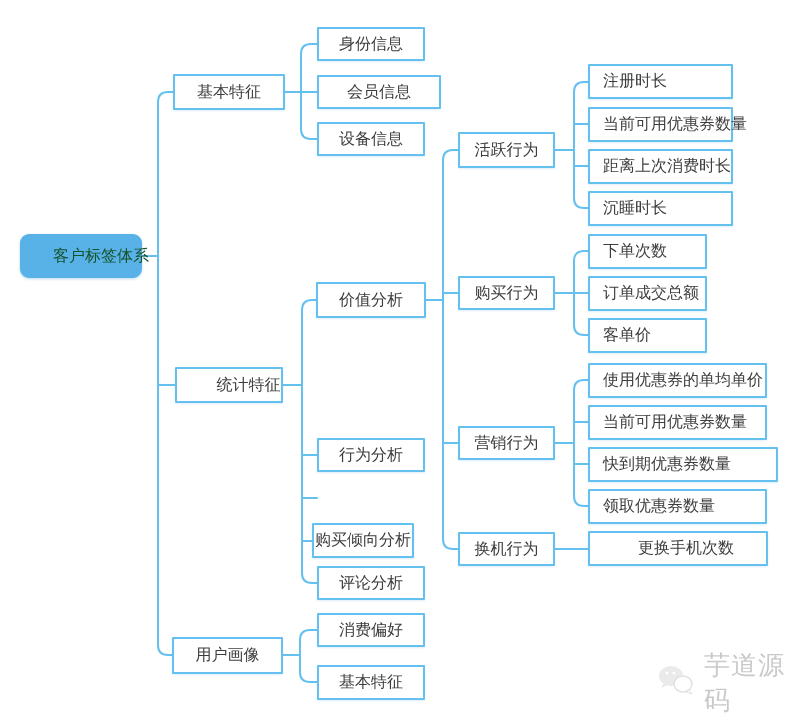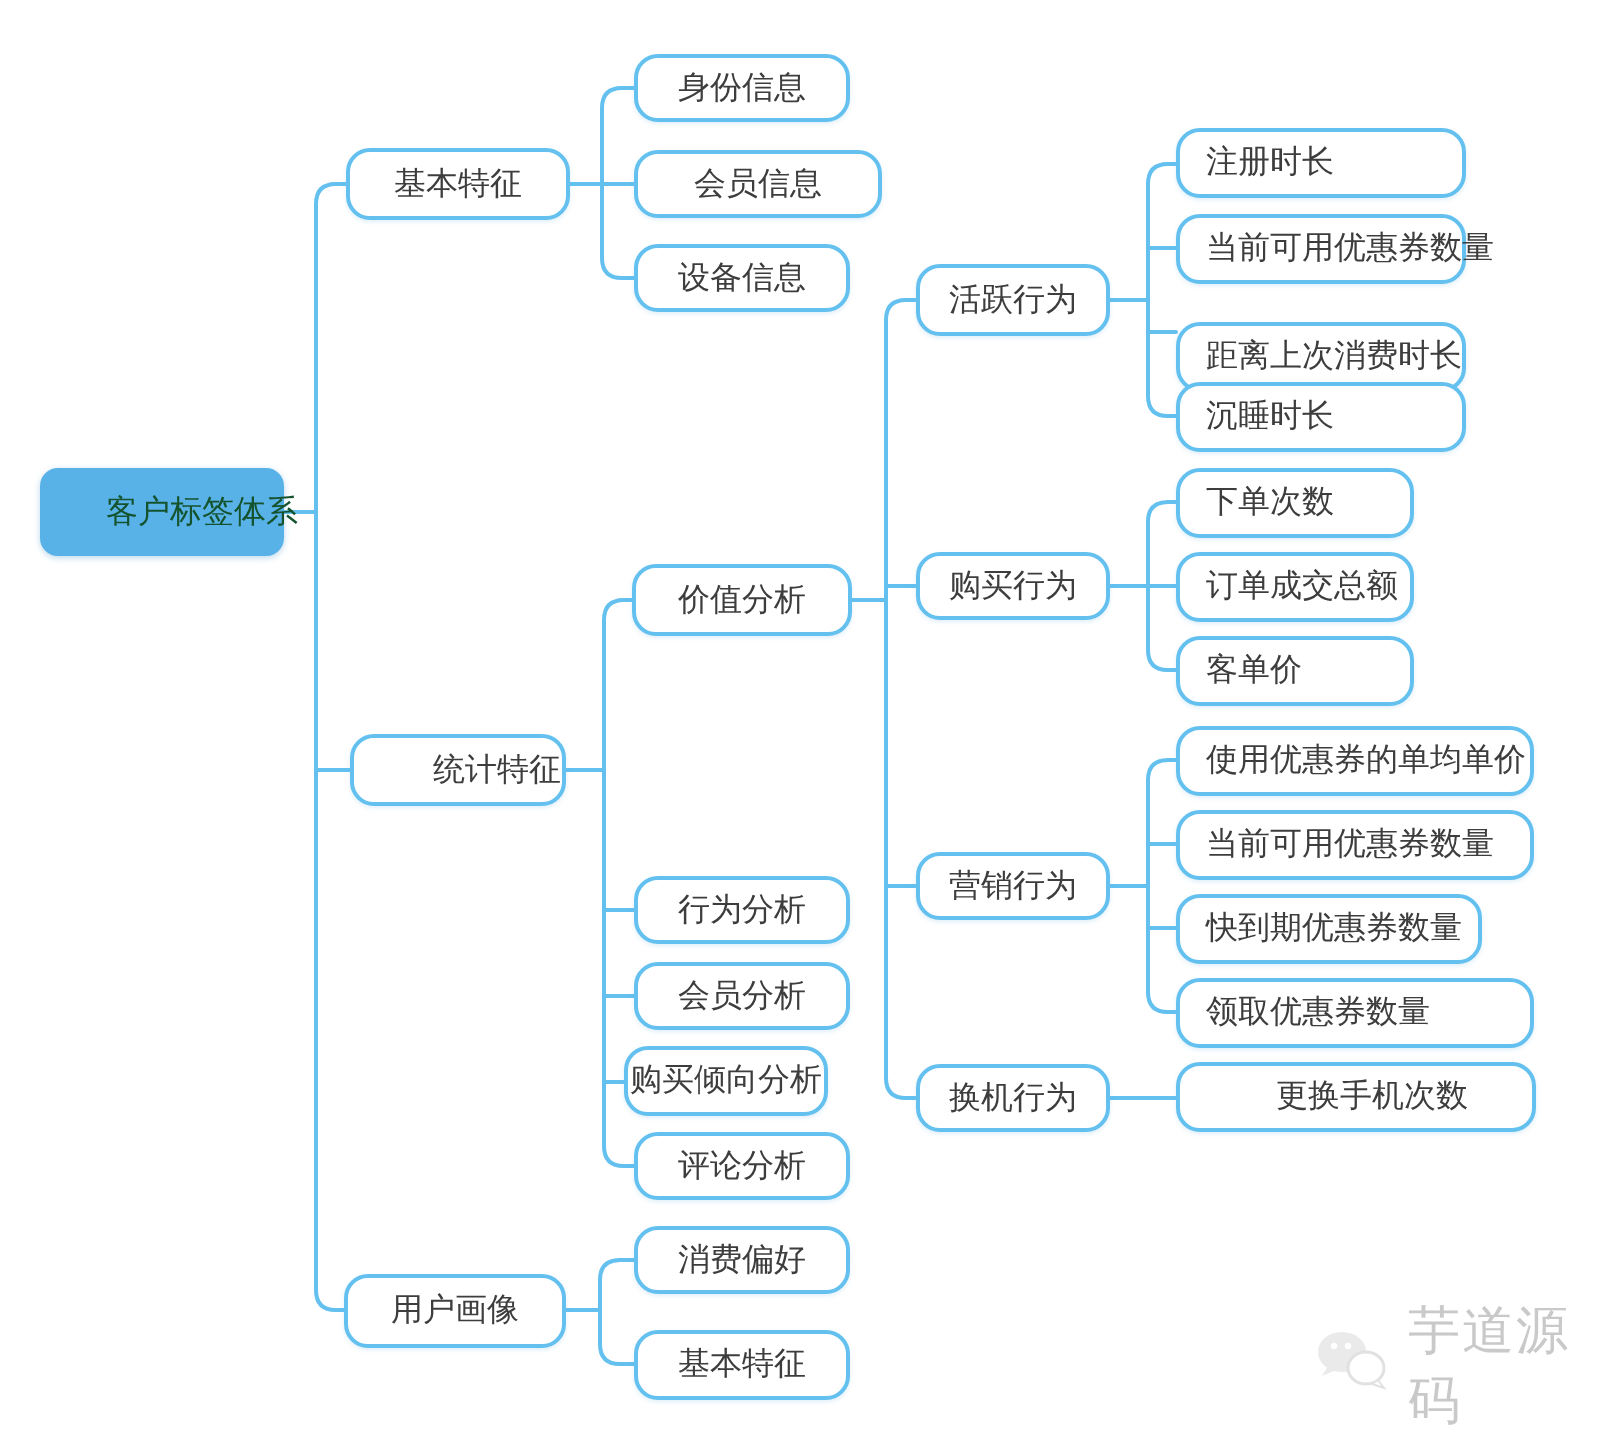--- a/index.html
+++ b/index.html
@@ -15,21 +15,21 @@
     width:807px;height:721px;
     background:#ffffff;
     overflow:hidden;
   }
   svg.connectors{position:absolute;left:0;top:0;pointer-events:none;}
   .connector{fill:none;stroke:var(--accent);stroke-width:2;stroke-linecap:round;}
   .node{
     position:absolute;box-sizing:border-box;
     background:#ffffff;
     border:2px solid var(--accent);
-    border-radius:12px;
+    border-radius:1px;
     display:flex;align-items:center;justify-content:center;
     font-size:16px;color:var(--text);
     white-space:nowrap;
     box-shadow:0 1px 2px rgba(130,190,230,0.25);
   }
   .node.leaf{justify-content:flex-start;padding-left:13px;}
   .node.root-node{
     background:var(--root-fill);
     border-color:var(--root-fill);
     color:#14532d;
@@ -107,44 +107,43 @@
   <div class="node" style="left:173px;top:74px;width:112px;height:36px;">基本特征</div>
   <div class="node" style="left:175px;top:367px;width:108px;height:36px;padding-left:39px;">统计特征</div>
   <div class="node" style="left:172px;top:637px;width:111px;height:37px;">用户画像</div>
 
   <div class="node" style="left:317px;top:27px;width:108px;height:34px;">身份信息</div>
   <div class="node" style="left:317px;top:75px;width:124px;height:34px;">会员信息</div>
   <div class="node" style="left:317px;top:122px;width:108px;height:34px;">设备信息</div>
 
   <div class="node" style="left:316px;top:282px;width:110px;height:36px;">价值分析</div>
   <div class="node" style="left:317px;top:438px;width:108px;height:34px;">行为分析</div>
-  <div class="node" style="left:317px;top:481px;width:108px;height:34px;">会员分析</div>
   <div class="node" style="left:312px;top:523px;width:102px;height:35px;">购买倾向分析</div>
   <div class="node" style="left:317px;top:566px;width:108px;height:34px;">评论分析</div>
 
   <div class="node" style="left:317px;top:613px;width:108px;height:34px;">消费偏好</div>
   <div class="node" style="left:317px;top:665px;width:108px;height:35px;">基本特征</div>
 
   <div class="node" style="left:458px;top:132px;width:97px;height:36px;">活跃行为</div>
   <div class="node" style="left:458px;top:276px;width:97px;height:34px;">购买行为</div>
   <div class="node" style="left:458px;top:426px;width:97px;height:34px;">营销行为</div>
   <div class="node" style="left:458px;top:532px;width:97px;height:34px;">换机行为</div>
 
   <div class="node leaf" style="left:588px;top:64px;width:145px;height:35px;">注册时长</div>
   <div class="node leaf" style="left:588px;top:107px;width:145px;height:35px;">当前可用优惠券数量</div>
-  <div class="node leaf" style="left:588px;top:149px;width:145px;height:35px;margin-top:12px;">距离上次消费时长</div>
+  <div class="node leaf" style="left:588px;top:149px;width:145px;height:35px;">距离上次消费时长</div>
   <div class="node leaf" style="left:588px;top:191px;width:145px;height:35px;">沉睡时长</div>
 
   <div class="node leaf" style="left:588px;top:234px;width:119px;height:35px;">下单次数</div>
   <div class="node leaf" style="left:588px;top:276px;width:119px;height:35px;">订单成交总额</div>
   <div class="node leaf" style="left:588px;top:318px;width:119px;height:35px;">客单价</div>
 
   <div class="node leaf" style="left:588px;top:363px;width:179px;height:35px;">使用优惠券的单均单价</div>
   <div class="node leaf" style="left:588px;top:405px;width:179px;height:35px;">当前可用优惠券数量</div>
-  <div class="node leaf" style="left:588px;top:447px;width:153px;height:35px;">快到期优惠券数量</div>
+  <div class="node leaf" style="left:588px;top:447px;width:190px;height:35px;">快到期优惠券数量</div>
   <div class="node leaf" style="left:588px;top:489px;width:179px;height:35px;">领取优惠券数量</div>
 
   <div class="node leaf" style="left:588px;top:531px;width:180px;height:35px;padding-left:48px;">更换手机次数</div>
 
   <div class="watermark">
     <span class="wm-icon">
       <svg width="40" height="34" viewBox="0 0 40 34">
         <ellipse cx="15" cy="13" rx="12" ry="10" fill="#e3e3e3"></ellipse>
         <circle cx="11" cy="10" r="1.6" fill="#ffffff"></circle>
         <circle cx="18" cy="10" r="1.6" fill="#ffffff"></circle>

